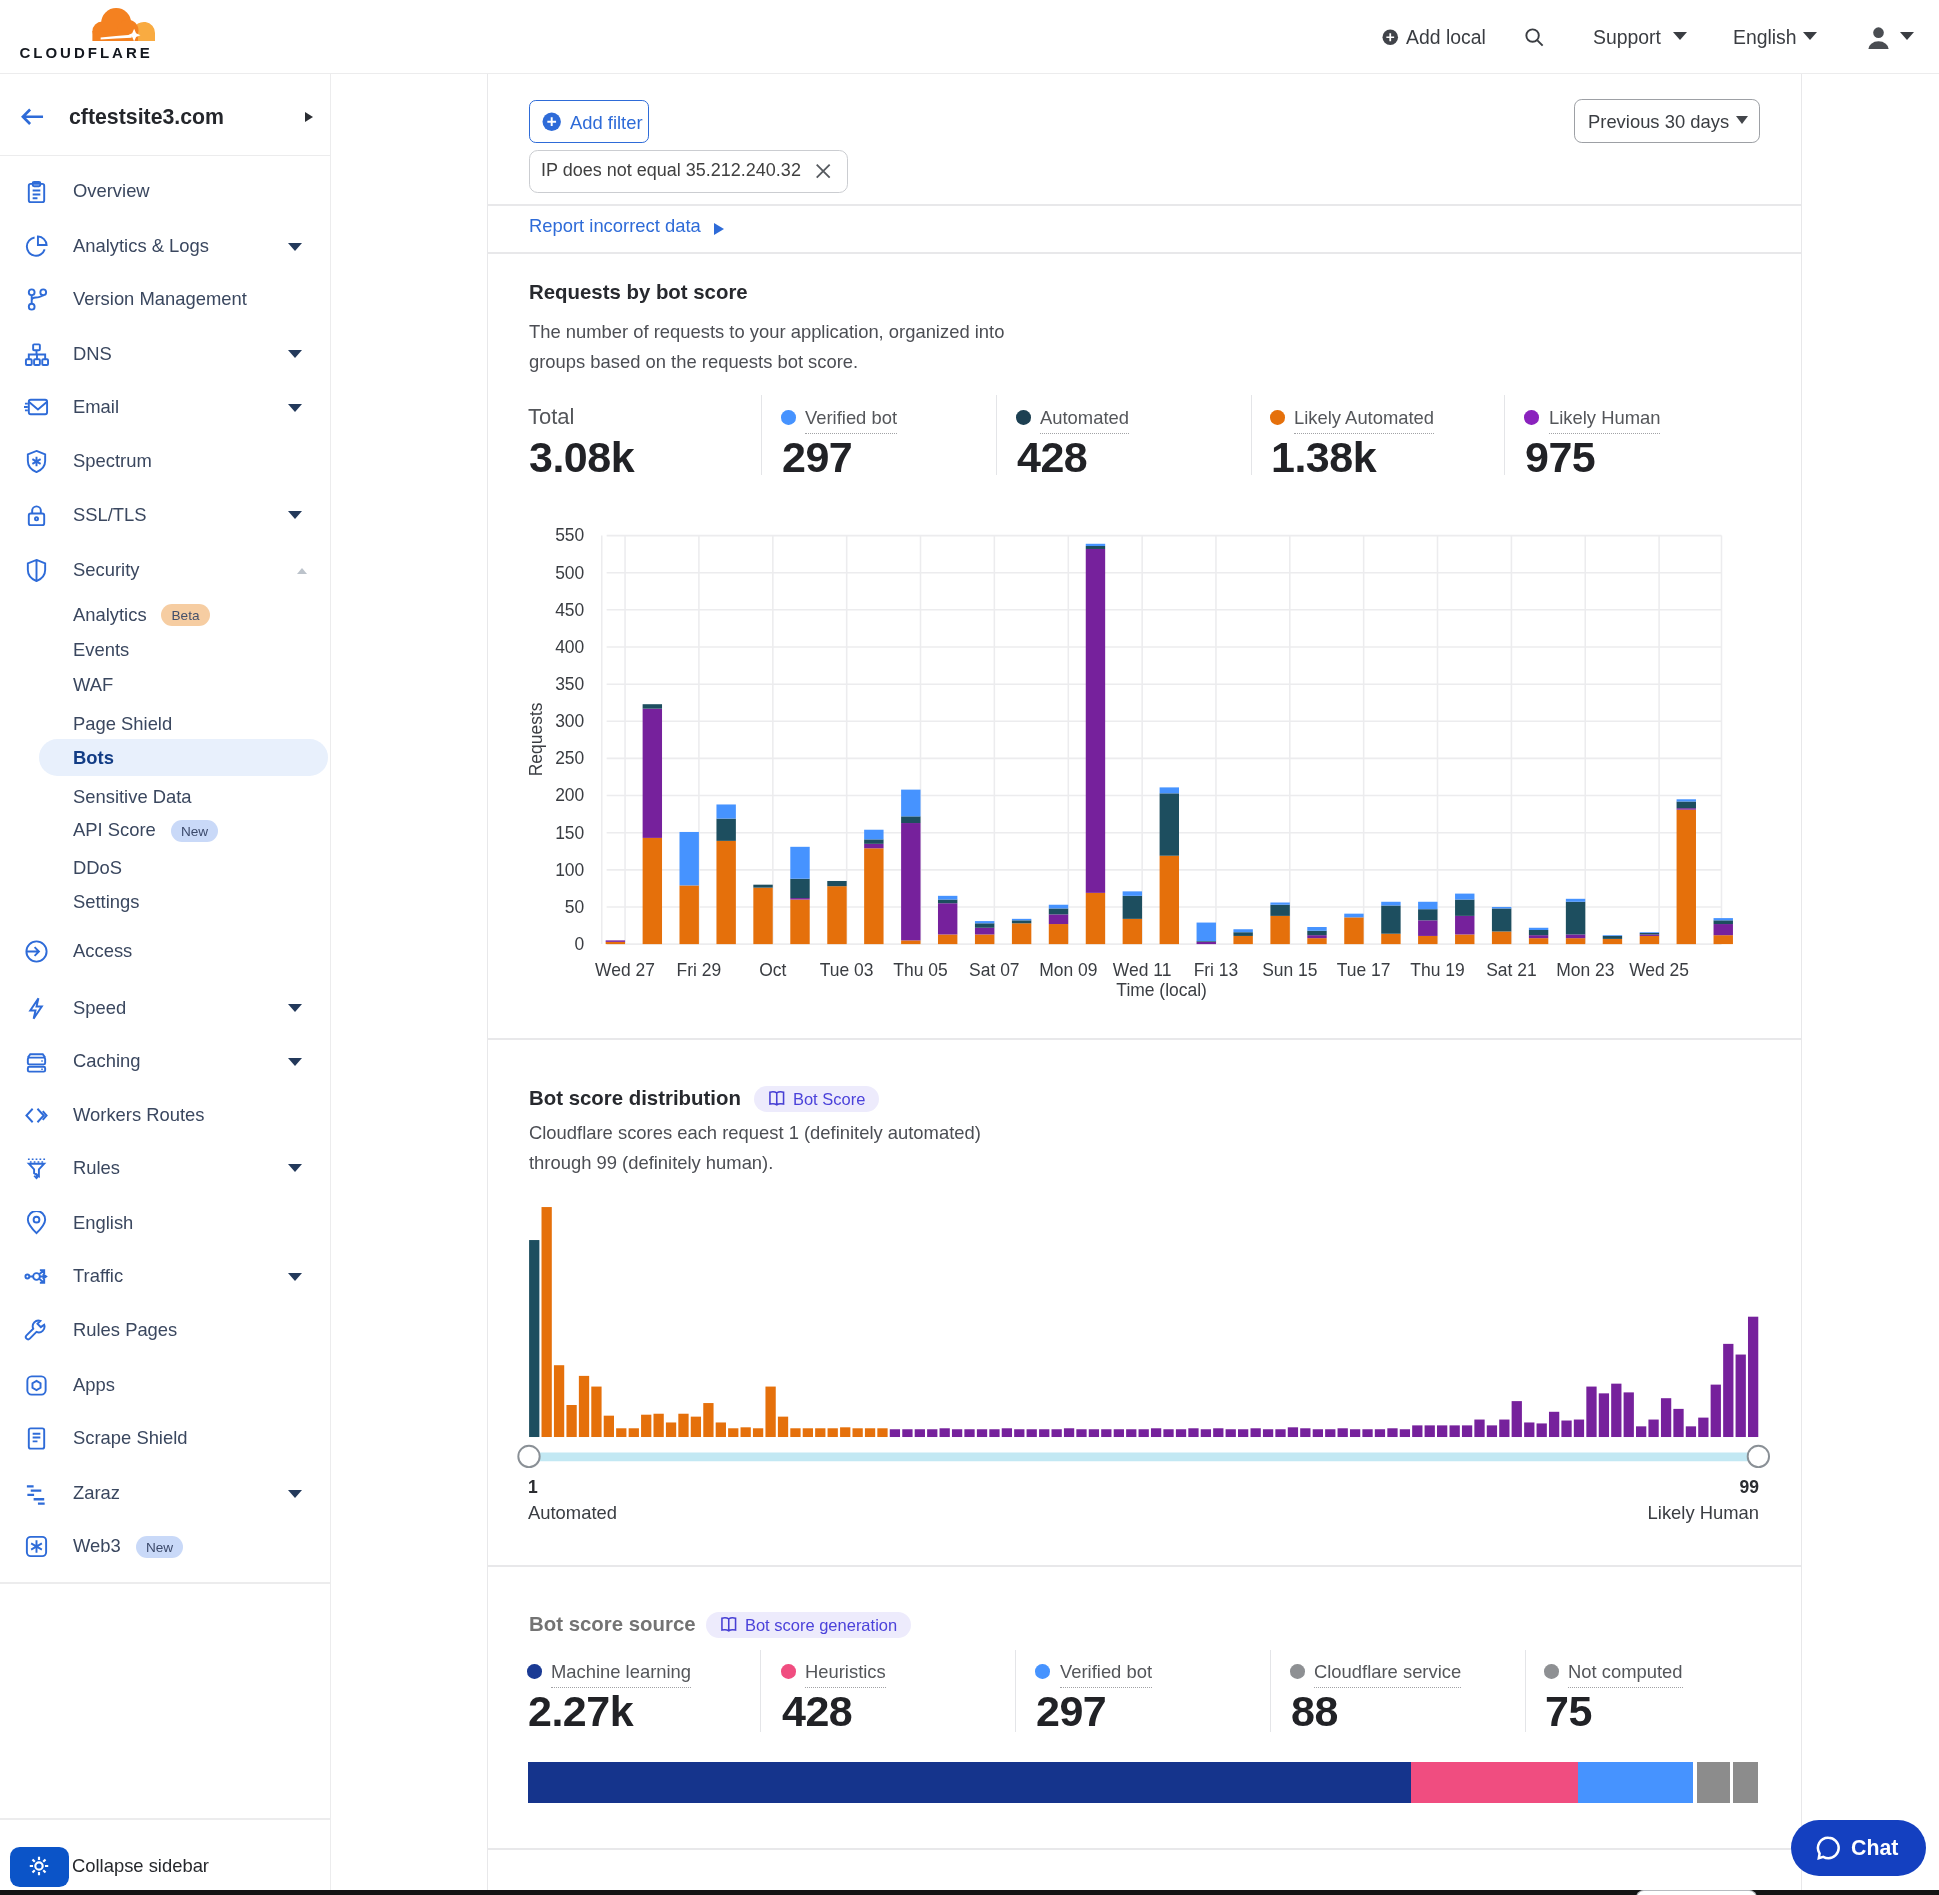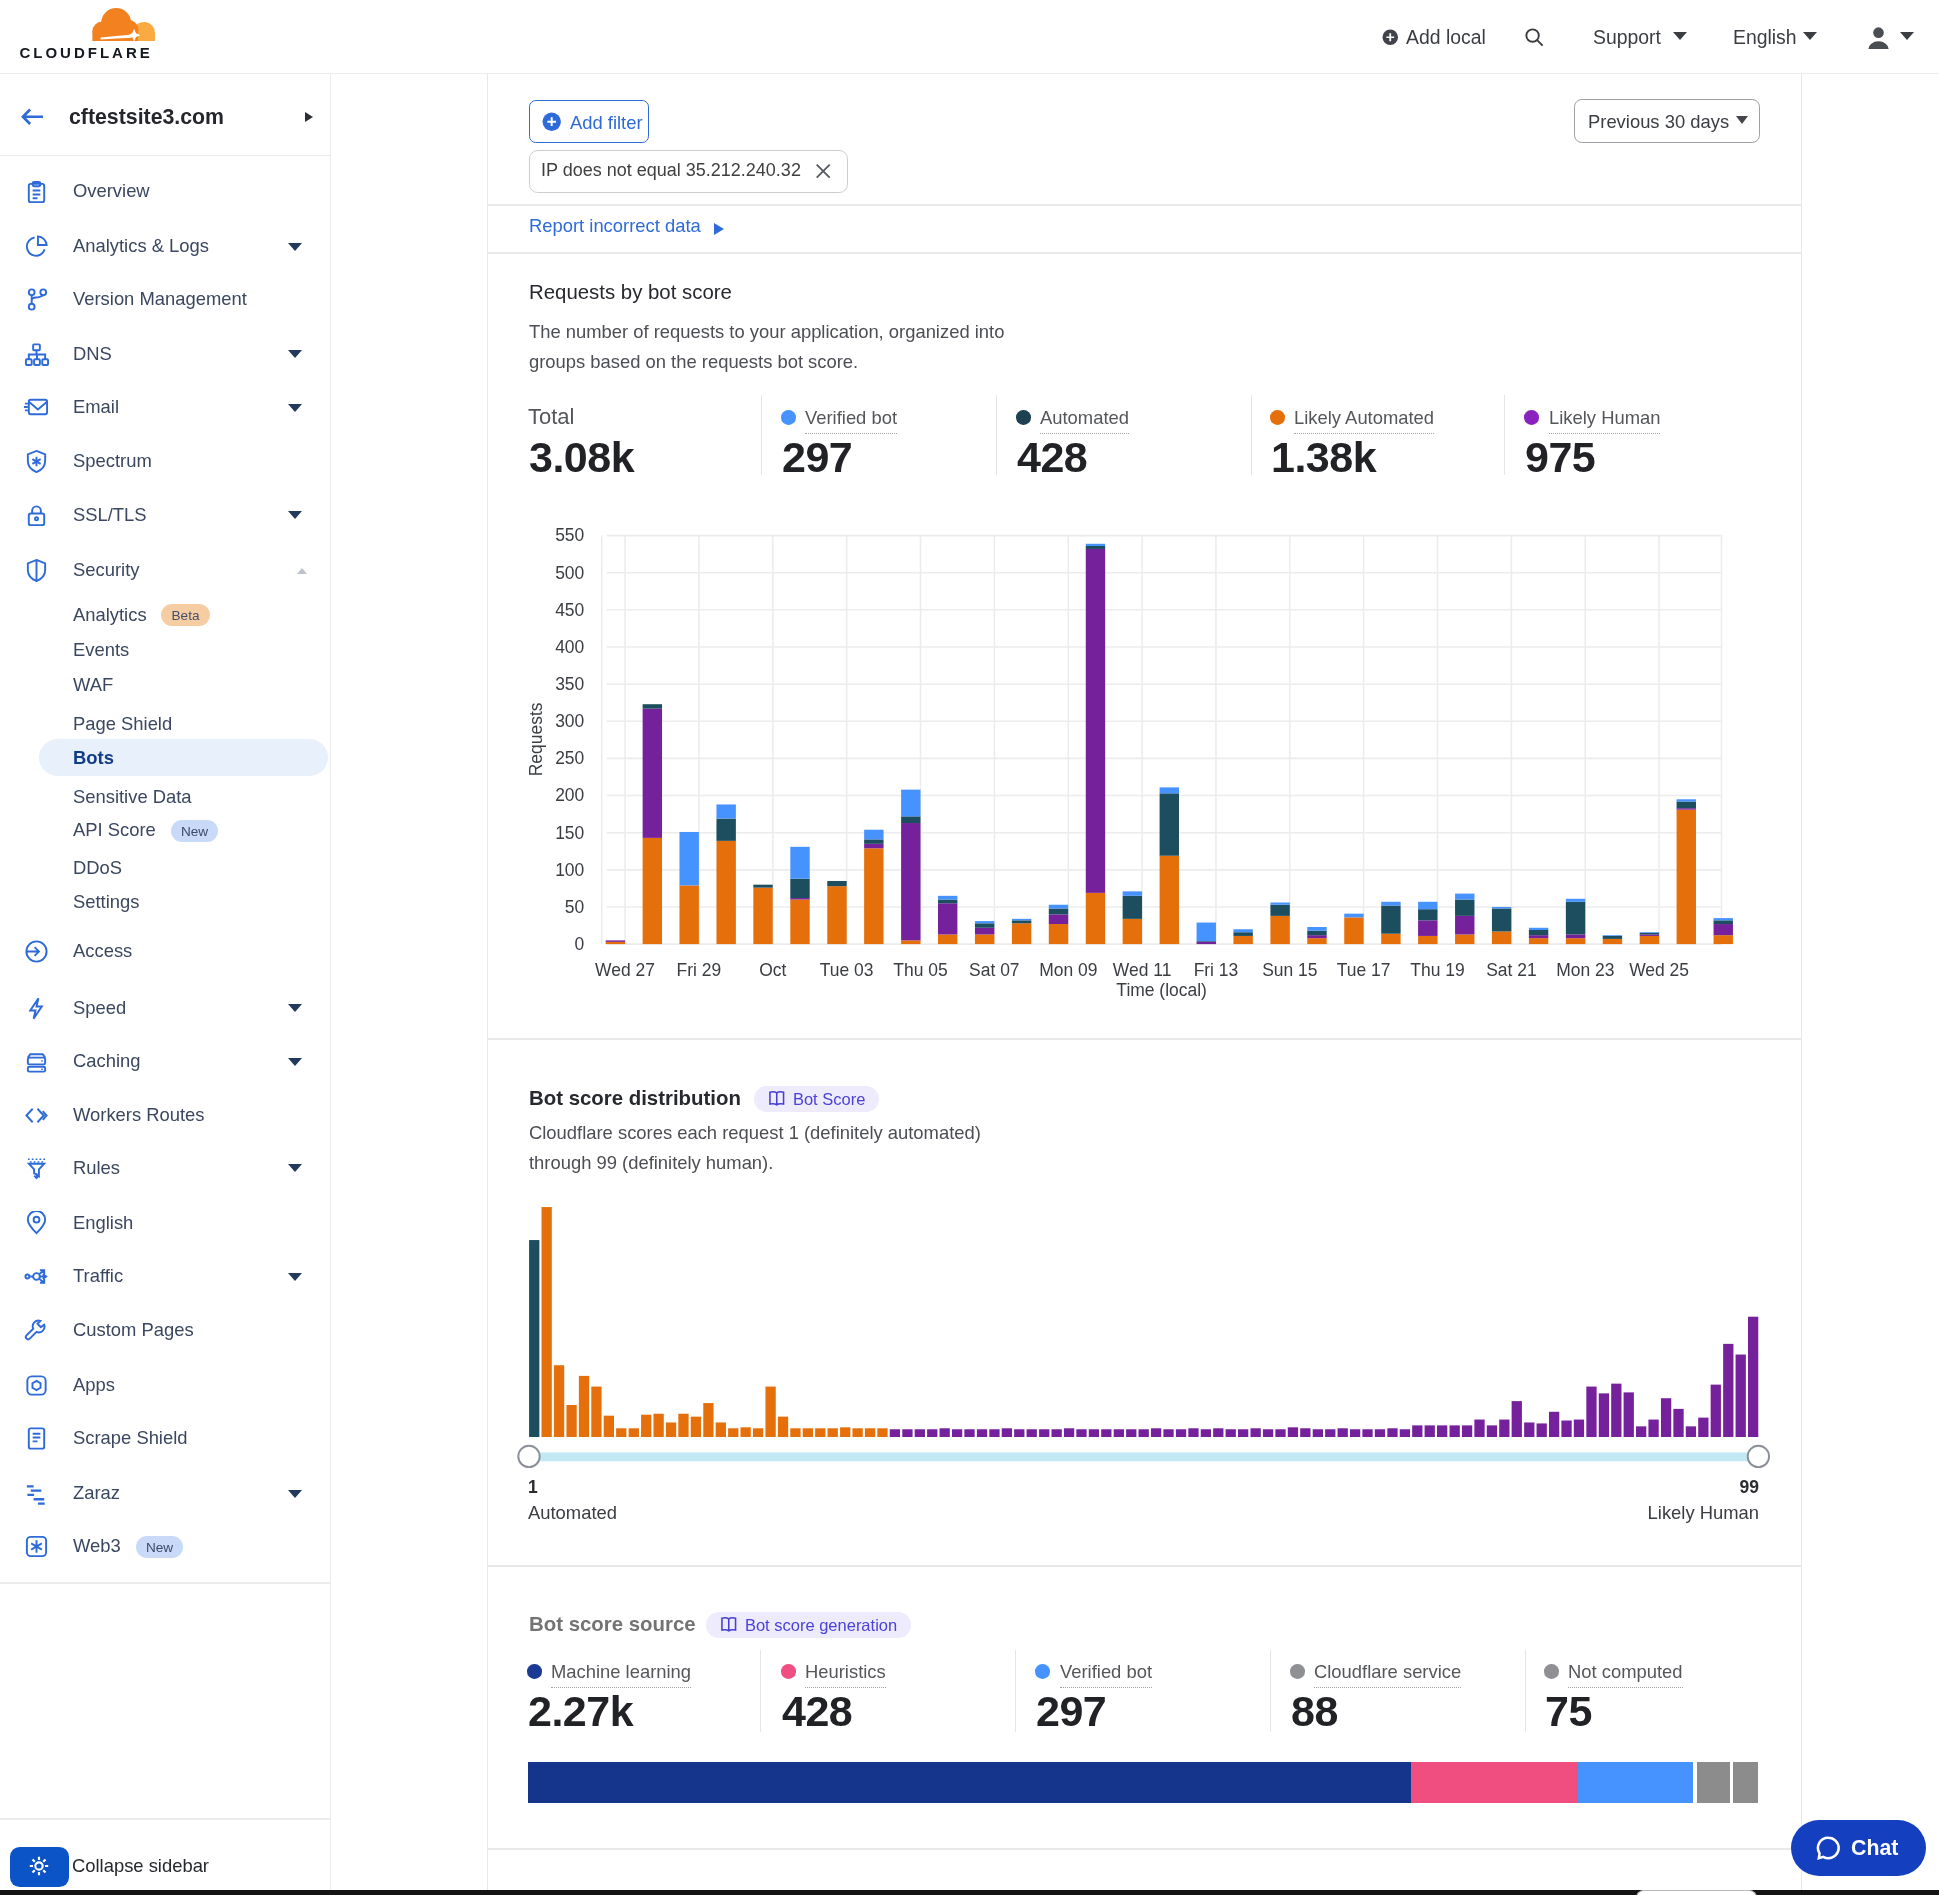--- a/index.html
+++ b/index.html
@@ -138,21 +138,21 @@
 <svg class="abs" style="left:24px;top:1264px" width="25" height="25" viewBox="0 0 26 26" fill="none" stroke="#2e6bd8" stroke-width="2">
     <circle cx="3.5" cy="13" r="2"></circle>
     <circle cx="13" cy="13" r="3.5"></circle>
     <path d="M5.5 13 h4 M16 10.5 l4.5 -3.5 m-4 -0.5 l4.5 0 0 4 M16.5 13 h6 m-3 -2.5 l3.5 2.5 -3.5 2.5 M16 15.5 l4.5 3.5 m-4 0.5 l4.5 0 0 -4"></path>
   </svg>
 <div class="abs nav" style="left:73px;top:1265px">Traffic</div>
 <div class="abs caret" style="left:288px;top:1273px"></div>
 <svg class="abs" style="left:24px;top:1318px" width="25" height="25" viewBox="0 0 26 26" fill="none" stroke="#2e6bd8" stroke-width="2">
     <path d="M21 7 a6 6 0 0 1 -8 7.5 l-7 7 a2.4 2.4 0 0 1 -3.4 -3.4 l7 -7 A6 6 0 0 1 17 3 l-3 3 l3.5 3.5 z"></path>
   </svg>
-<div class="abs nav" style="left:73px;top:1319px">Custom Pages</div>
+<div class="abs nav" style="left:73px;top:1319px">Rules Pages</div>
 <svg class="abs" style="left:24px;top:1373px" width="25" height="25" viewBox="0 0 26 26" fill="none" stroke="#2e6bd8" stroke-width="2">
     <rect x="3.5" y="3.5" width="19" height="19" rx="4.5"></rect>
     <path d="M13 8.2 l4.2 2.4 v4.8 L13 17.8 l-4.2 -2.4 v-4.8 z"></path>
   </svg>
 <div class="abs nav" style="left:73px;top:1374px">Apps</div>
 <svg class="abs" style="left:24px;top:1426px" width="25" height="25" viewBox="0 0 26 26" fill="none" stroke="#2e6bd8" stroke-width="2">
     <rect x="5" y="2.5" width="16" height="21" rx="2"></rect>
     <path d="M9 8h8M9 12h8M9 16h5"></path>
   </svg>
 <div class="abs nav" style="left:73px;top:1427px">Scrape Shield</div>
@@ -196,21 +196,21 @@
 <div class="abs" style="left:1574px;top:99px;width:186px;height:44px;border:1.9px solid #9da0a5;border-radius:7.8px"></div>
 <div class="abs" style="left:1588px;top:111px;font-size:18.4px;color:#3a3d42">Previous 30 days</div>
 <div class="abs" style="left:1736px;top:116px;width:0;height:0;border-left:6.8px solid transparent;border-right:6.8px solid transparent;border-top:8.7px solid #43464b"></div>
 <div class="abs" style="left:529px;top:150px;width:319px;height:43px;border:1.9px solid #cbcdd1;border-radius:8.7px"></div>
 <div class="abs" style="left:541px;top:160px;font-size:18px;color:#404040">IP does not equal 35.212.240.32</div>
 <svg class="abs" style="left:813px;top:161px" width="20.4" height="20.4" viewBox="0 0 22 22" stroke="#565a5f" stroke-width="2" fill="none">
     <path d="M4 4 L18 18 M18 4 L4 18"></path>
   </svg>
 <div class="abs" style="left:529px;top:215px;font-size:18.4px;color:#2e6bd8">Report incorrect data</div>
 <div class="abs" style="left:714px;top:223px;width:0;height:0;border-top:6.8px solid transparent;border-bottom:6.8px solid transparent;border-left:10.7px solid #2e6bd8"></div>
-<div class="abs" style="left:529px;top:281px;font-size:20.4px;font-weight:400;color:#27292e">Requests by bot score</div>
+<div class="abs" style="left:529px;top:281px;font-size:20.4px;font-weight:700;color:#27292e">Requests by bot score</div>
 <div class="abs" style="left:529px;top:317px;font-size:18.4px;color:#4c4e54;line-height:30px">The number of requests to your application, organized into<br>groups based on the requests bot score.</div>
 <div class="abs" style="left:528px;top:404px;font-size:22px;color:#54565a">Total</div>
 <div class="abs num" style="left:529px;top:433px">3.08k</div>
 <div class="abs" style="left:781px;top:410px;width:14.6px;height:14.6px;border-radius:50%;background:#4693ff"></div>
 <div class="abs dotlab" style="left:805px;top:407px">Verified bot</div>
 <div class="abs num" style="left:782px;top:433px">297</div>
 <div class="abs" style="left:1016px;top:410px;width:14.6px;height:14.6px;border-radius:50%;background:#1d4052"></div>
 <div class="abs dotlab" style="left:1040px;top:407px">Automated</div>
 <div class="abs num" style="left:1017px;top:433px">428</div>
 <div class="abs" style="left:1270px;top:410px;width:14.6px;height:14.6px;border-radius:50%;background:#e5700b"></div>

